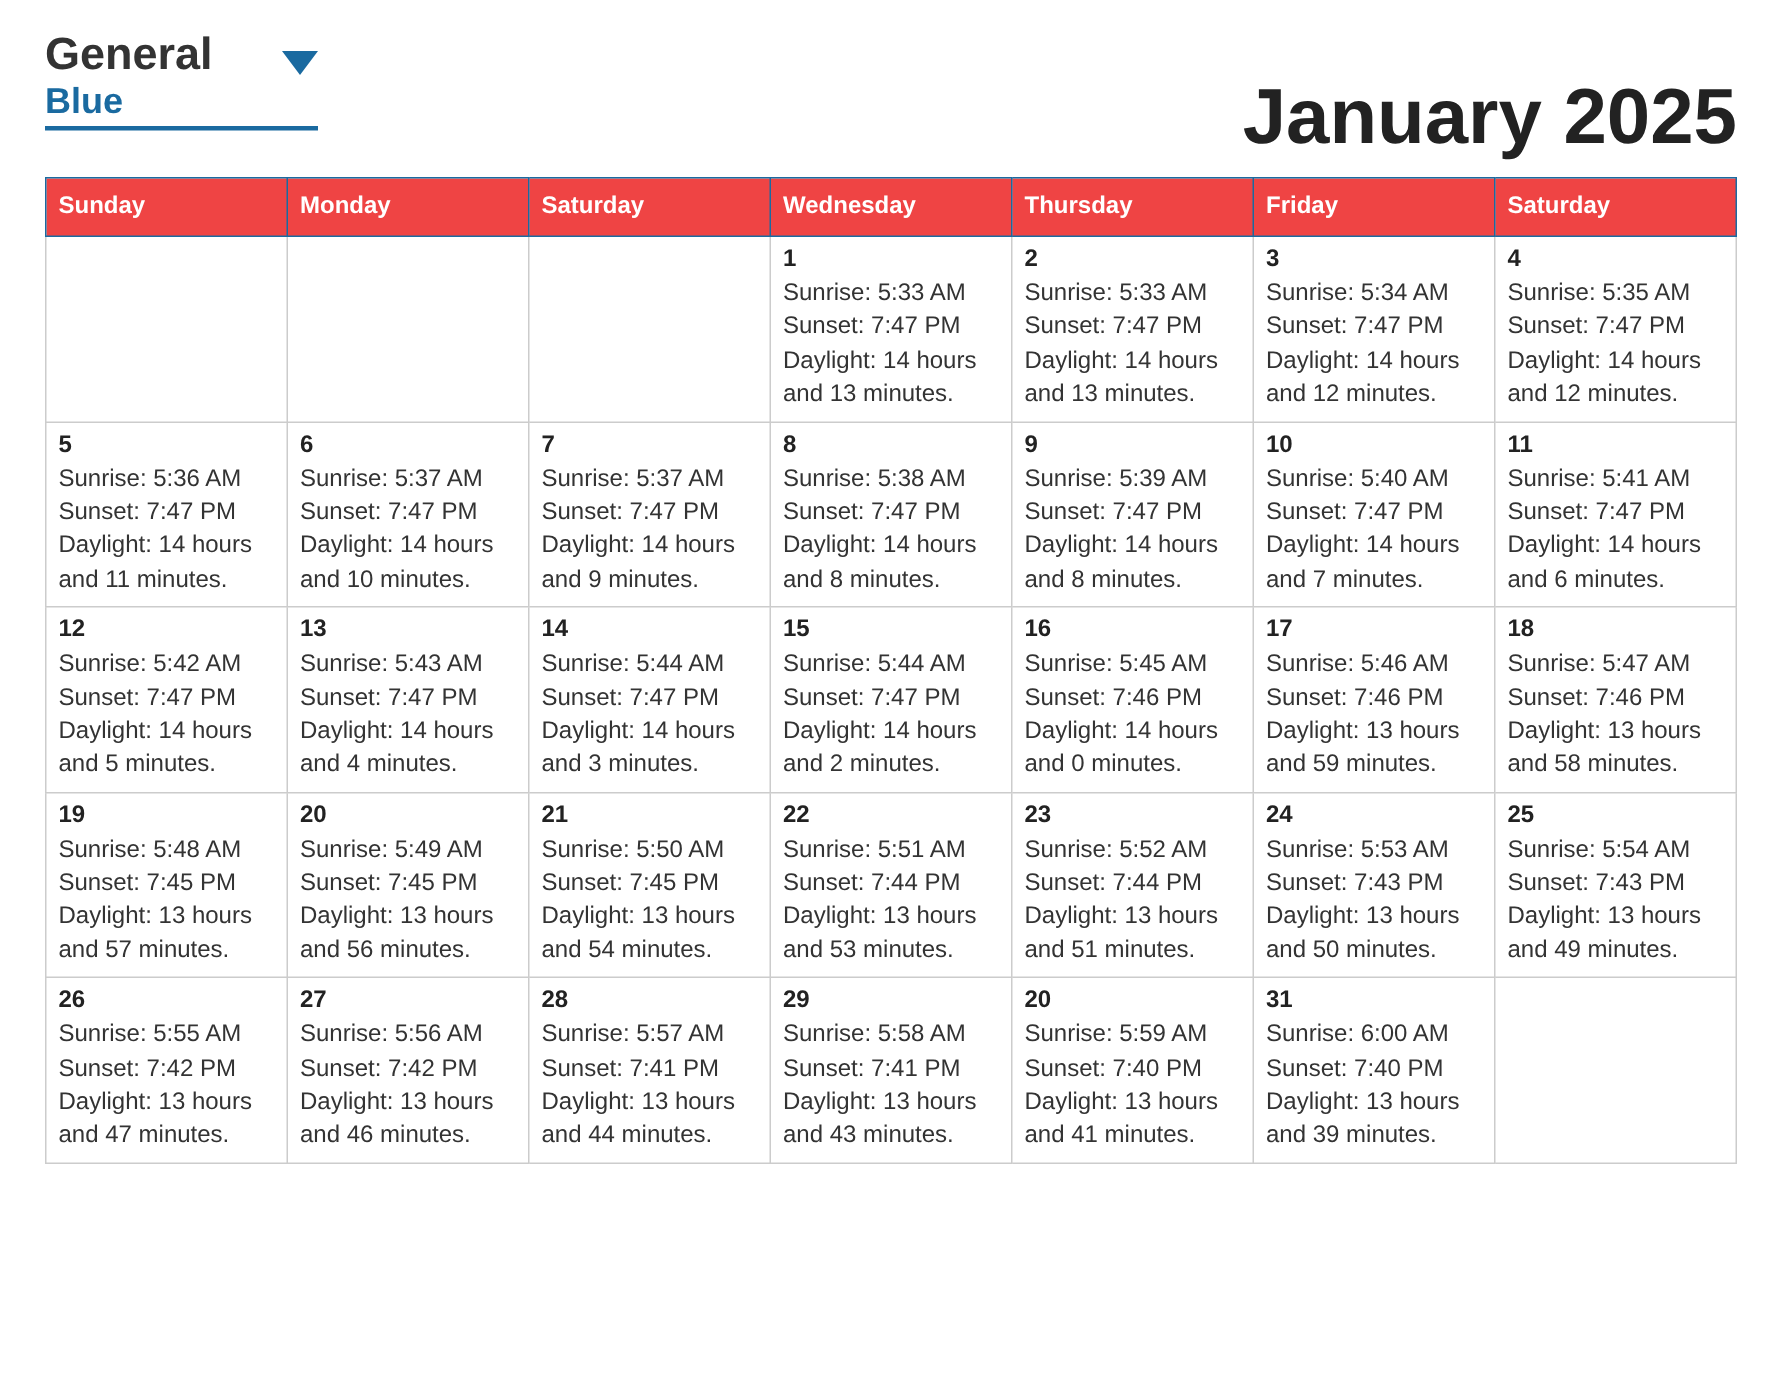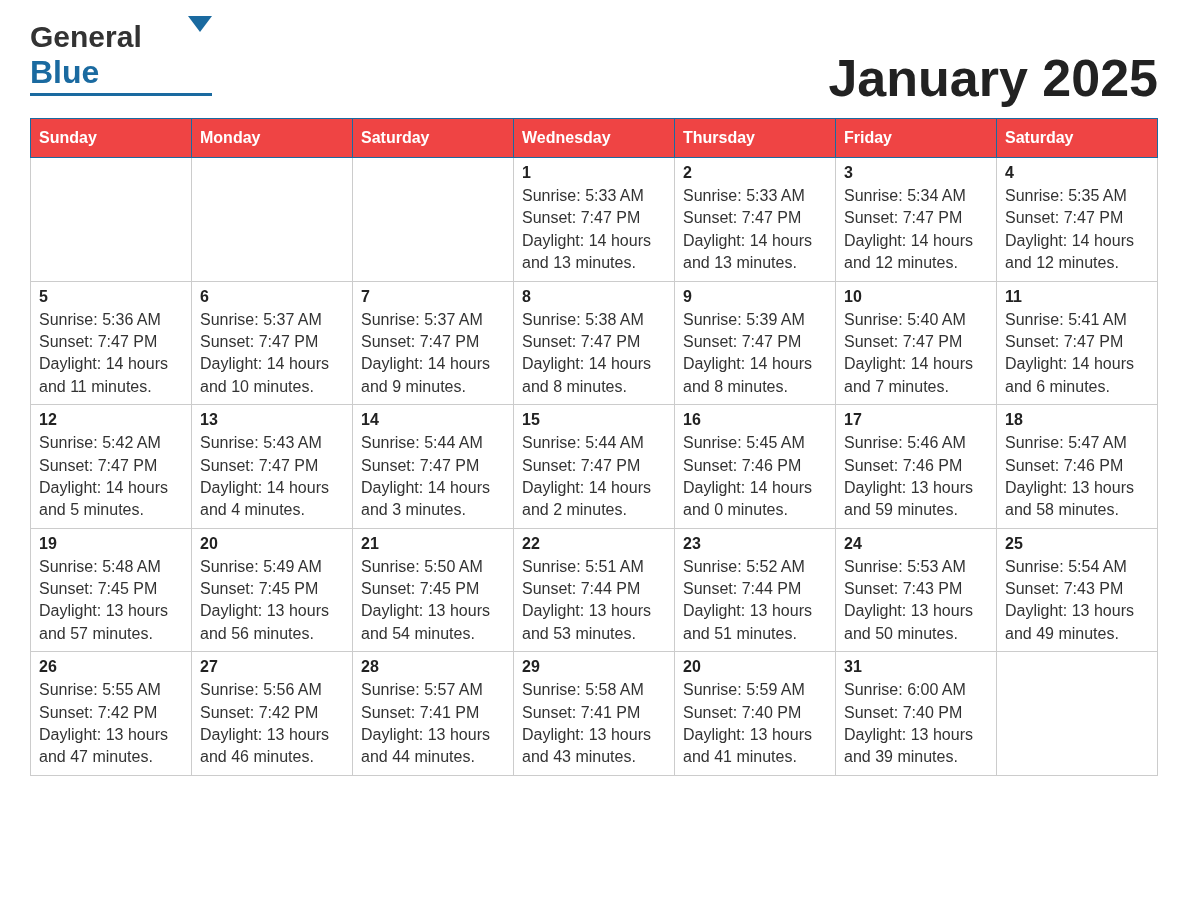--- a/index.html
+++ b/index.html
@@ -66,42 +66,42 @@
     .calendar tr td {
       background: #fff;
     }
     .logo-word {
       font-size: 30px;
       font-weight: bold;
       color: #333;
     }
     .logo-blue-part {
       color: #1a6aa0;
-      font-size: 32px;
+      font-size: 24px;
       font-weight: bold;
     }
     .logo-triangle {
       display: inline-block;
       width: 0;
       height: 0;
       border-left: 12px solid transparent;
       border-right: 12px solid transparent;
       border-top: 16px solid #1a6aa0;
       margin-left: 2px;
       vertical-align: middle;
       position: relative;
       top: -4px;
     }
     .logo-wrapper {
       display: flex;
       flex-direction: column;
     }
     .logo-top-row {
       display: flex;
-      align-items: flex-start;
+      align-items: flex-end;
       gap: 44px;
     }
     .logo-underline {
       height: 3px;
       background-color: #1a6aa0;
       width: 100%;
       margin-top: 2px;
     }
   </style>
 </head>

